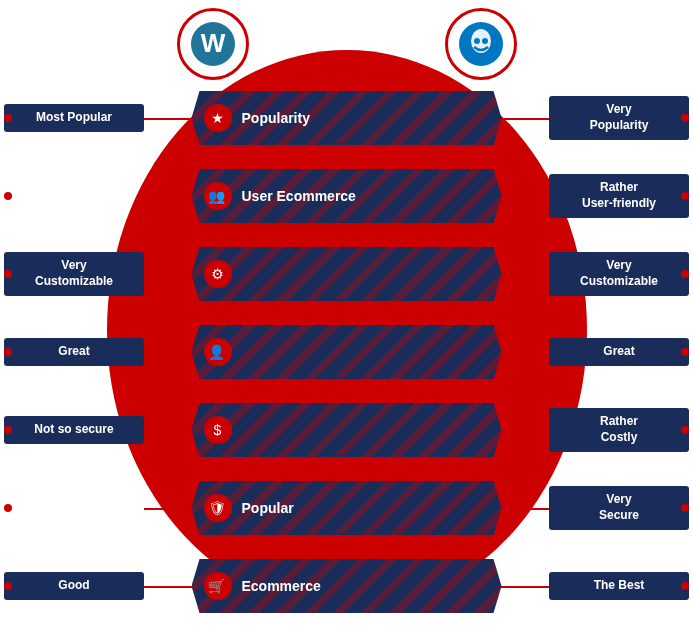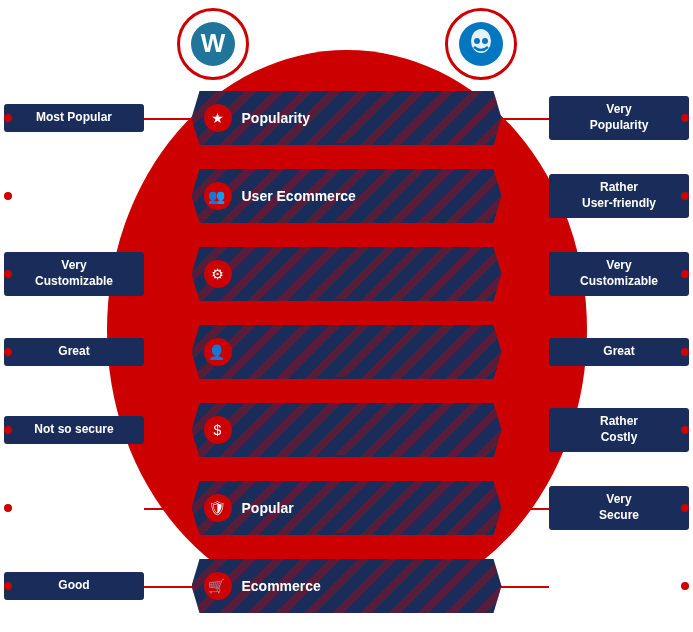--- a/index.html
+++ b/index.html
@@ -337,19 +337,20 @@
           <div class="band-text center-band-label">Popular</div>
           <div class="arrow-down"></div>
         </div>
       </div>
       <div class="comparison-row">
         <div class="dot-left"></div>
         <div class="dot-right"></div>
         <div class="left-connector"></div>
         <div class="right-connector"></div>
         <div class="left-label">Good</div>
+        <div class="right-label">The Best</div>
         <div class="center-band">
           <div class="band-icon">🛒</div>
           <div class="band-text center-band-label">Ecommerce</div>
         </div>
       </div>
     </div>
 </div>
 
 </body></html>

